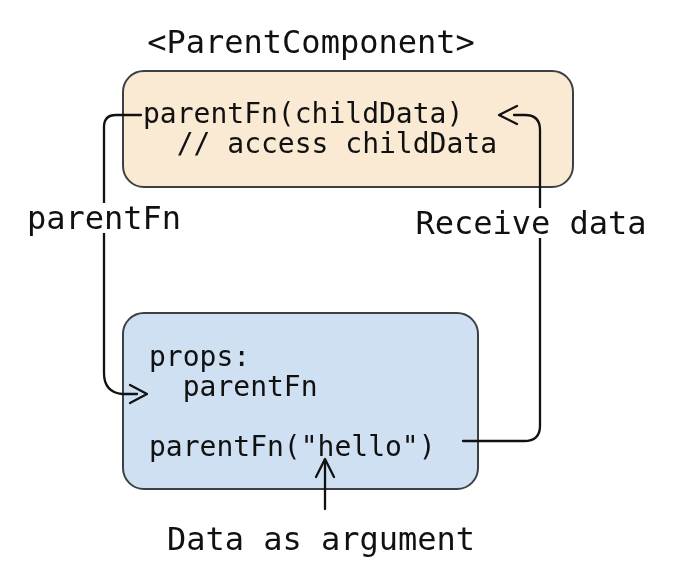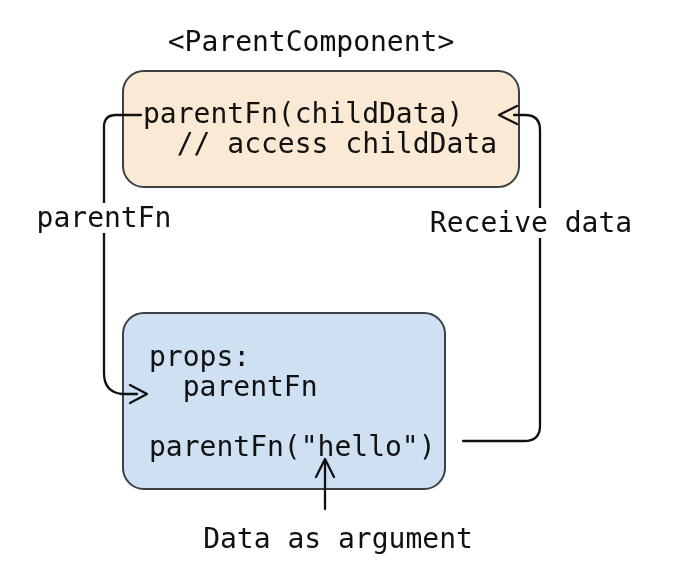--- a/index.html
+++ b/index.html
@@ -20,54 +20,54 @@
     color:var(--text);
     overflow:hidden;
   }
   .box{
     position:absolute;
     border:2.5px solid var(--box-border);
     border-radius:22px;
     z-index:1;
   }
   .box-parent{
-    left:122px;top:70px;width:398px;height:118px;
+    left:122px;top:70px;width:452px;height:118px;
     background:var(--parent-fill);
   }
   .box-child{
-    left:122px;top:312px;width:324px;height:178px;
+    left:122px;top:312px;width:357px;height:178px;
     background:var(--child-fill);
   }
   .code{
     margin:0;
     font-family:inherit;
     font-size:28px;
     line-height:30px;
     white-space:pre;
     color:var(--text);
   }
   .code-parent{padding:27px 0 0 19px;}
   .code-child{padding:28px 0 0 25px;}
   .diagram-title,.edge-label{
     position:absolute;
-    font-size:28px;
+    font-size:32px;
     line-height:30px;
     white-space:pre;
     transform:translateX(-50%);
     z-index:3;
   }
   .edge-label{
     background:var(--bg);
     padding:0 5px;
   }
   .title-parent{left:311px;top:27px;}
   .title-child{left:318px;top:263px;}
   .label-left{left:104px;top:203px;}
   .label-right{left:531px;top:208px;}
-  .label-bottom{left:338px;top:524px;}
+  .label-bottom{left:321px;top:524px;}
   svg.wires{
     position:absolute;left:0;top:0;
     width:682px;height:584px;
     z-index:2;
     pointer-events:none;
   }
   svg.wires path{
     fill:none;
     stroke:var(--line);
     stroke-width:2.3;

